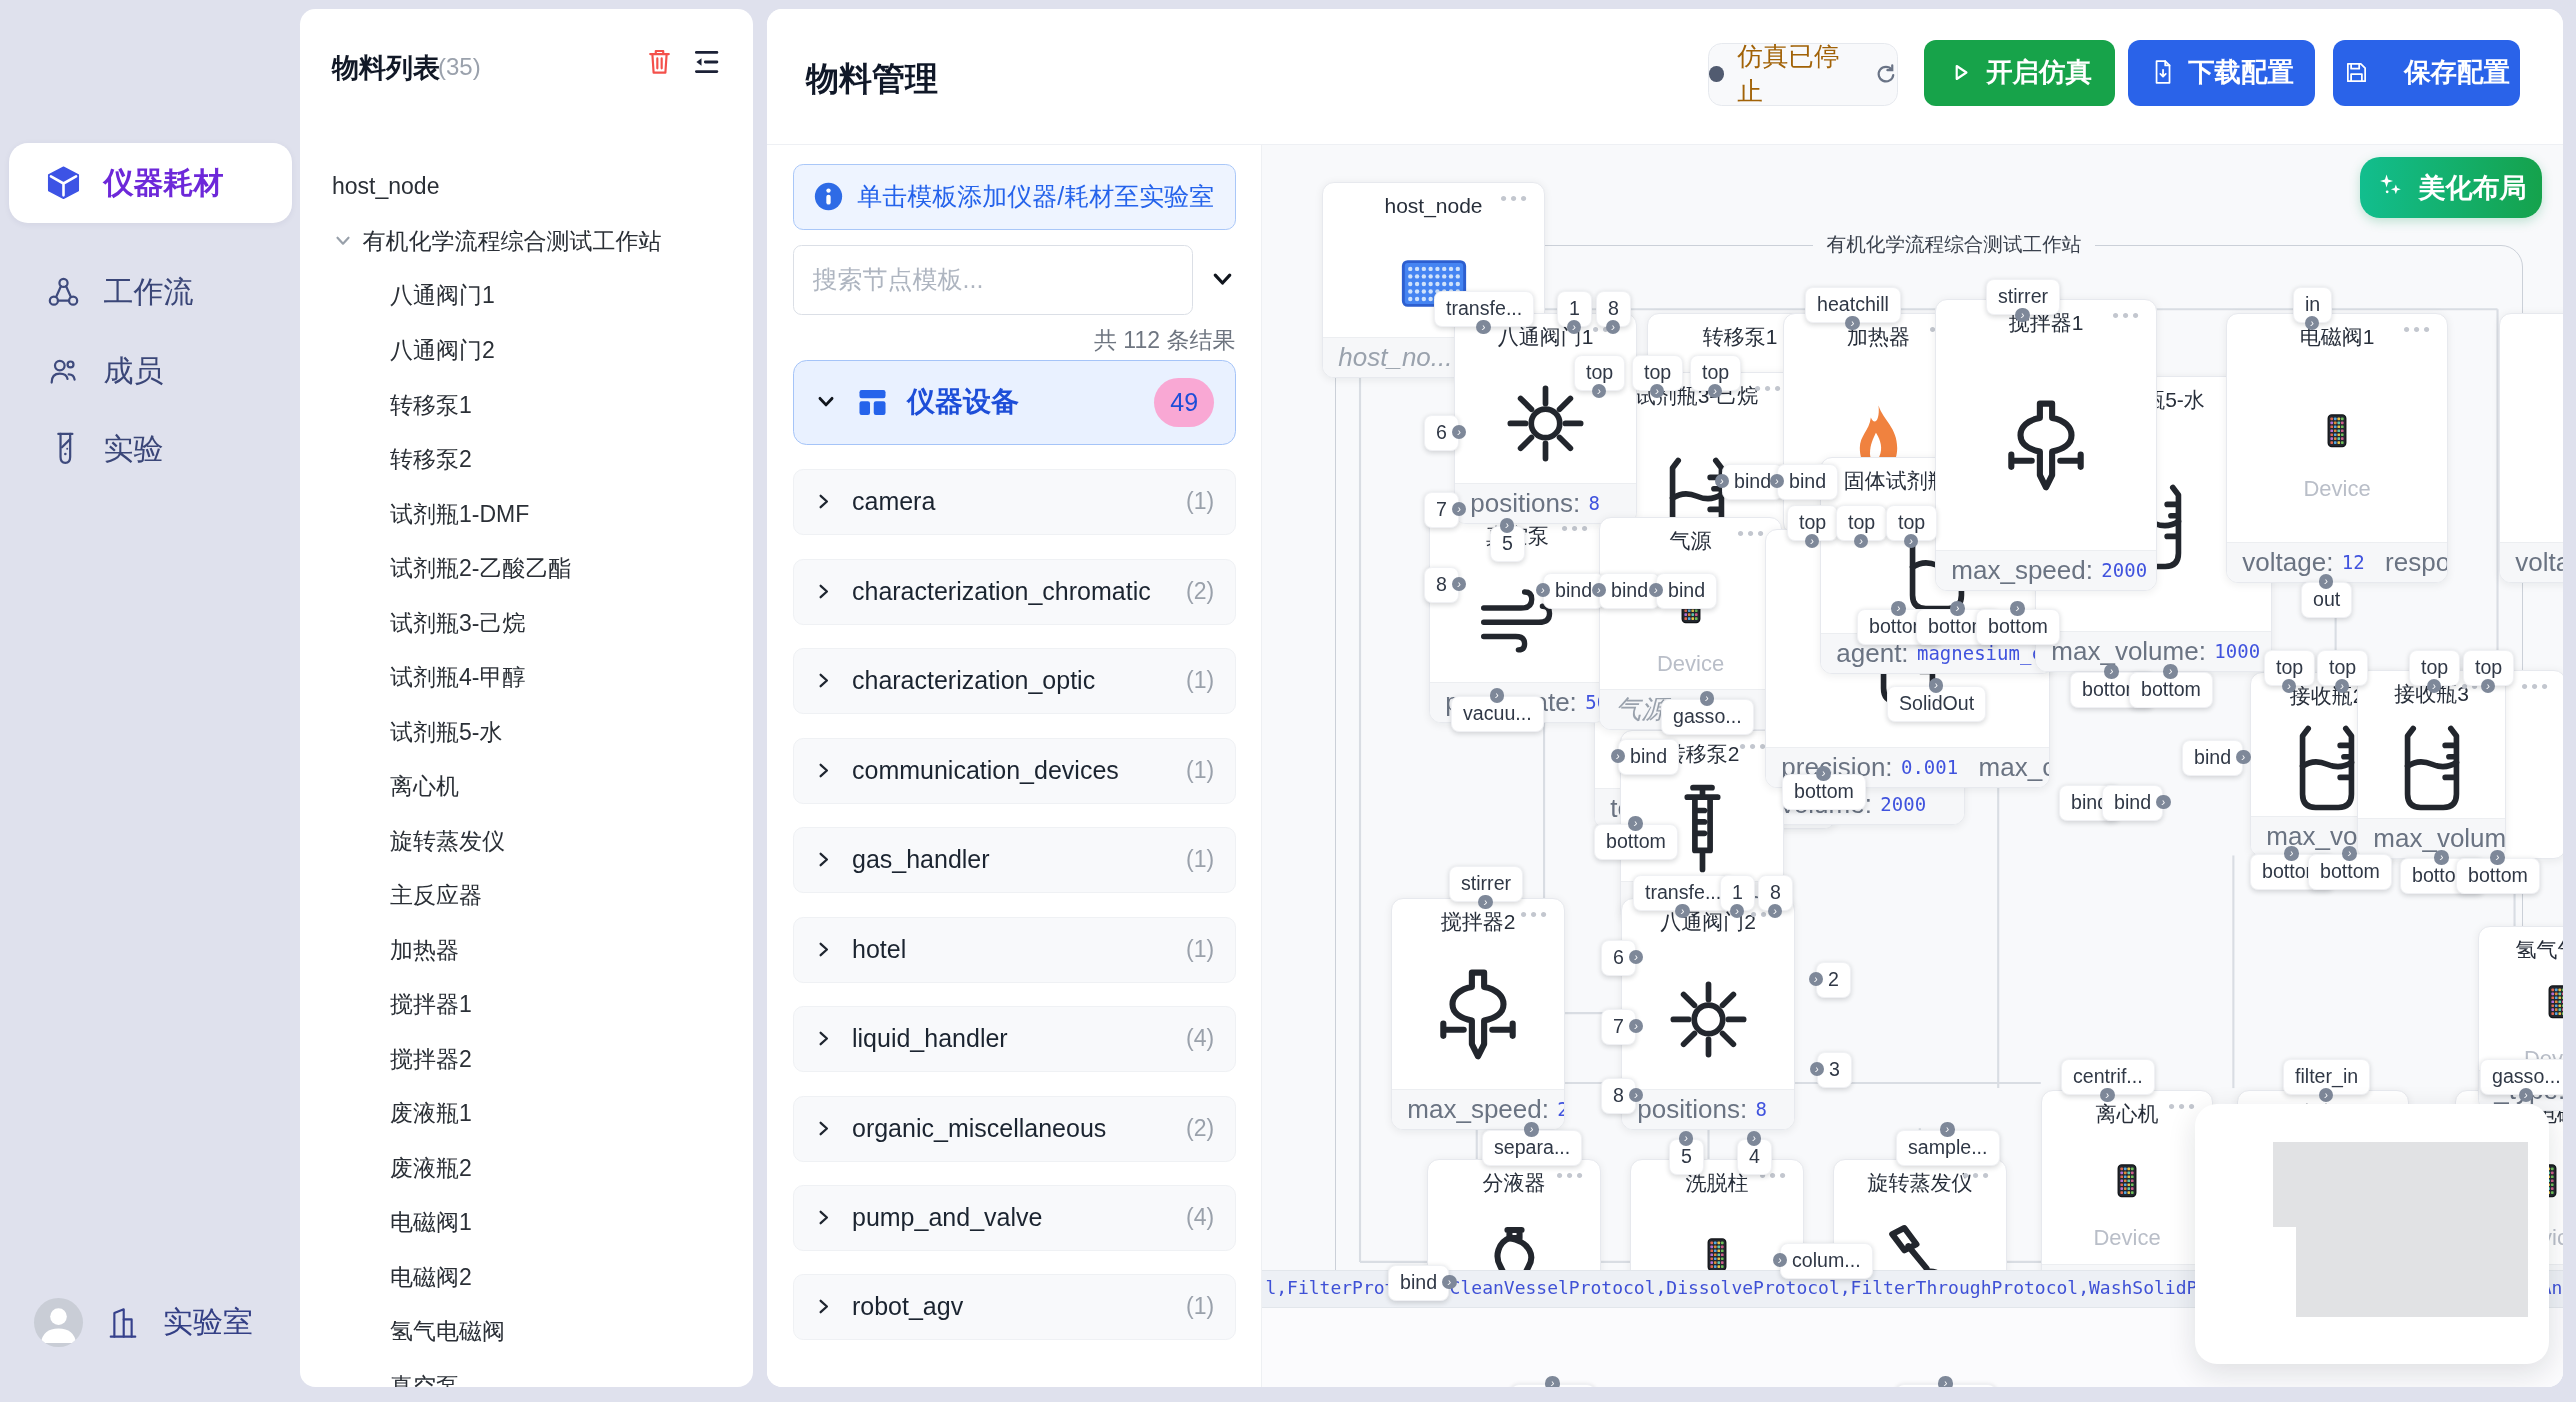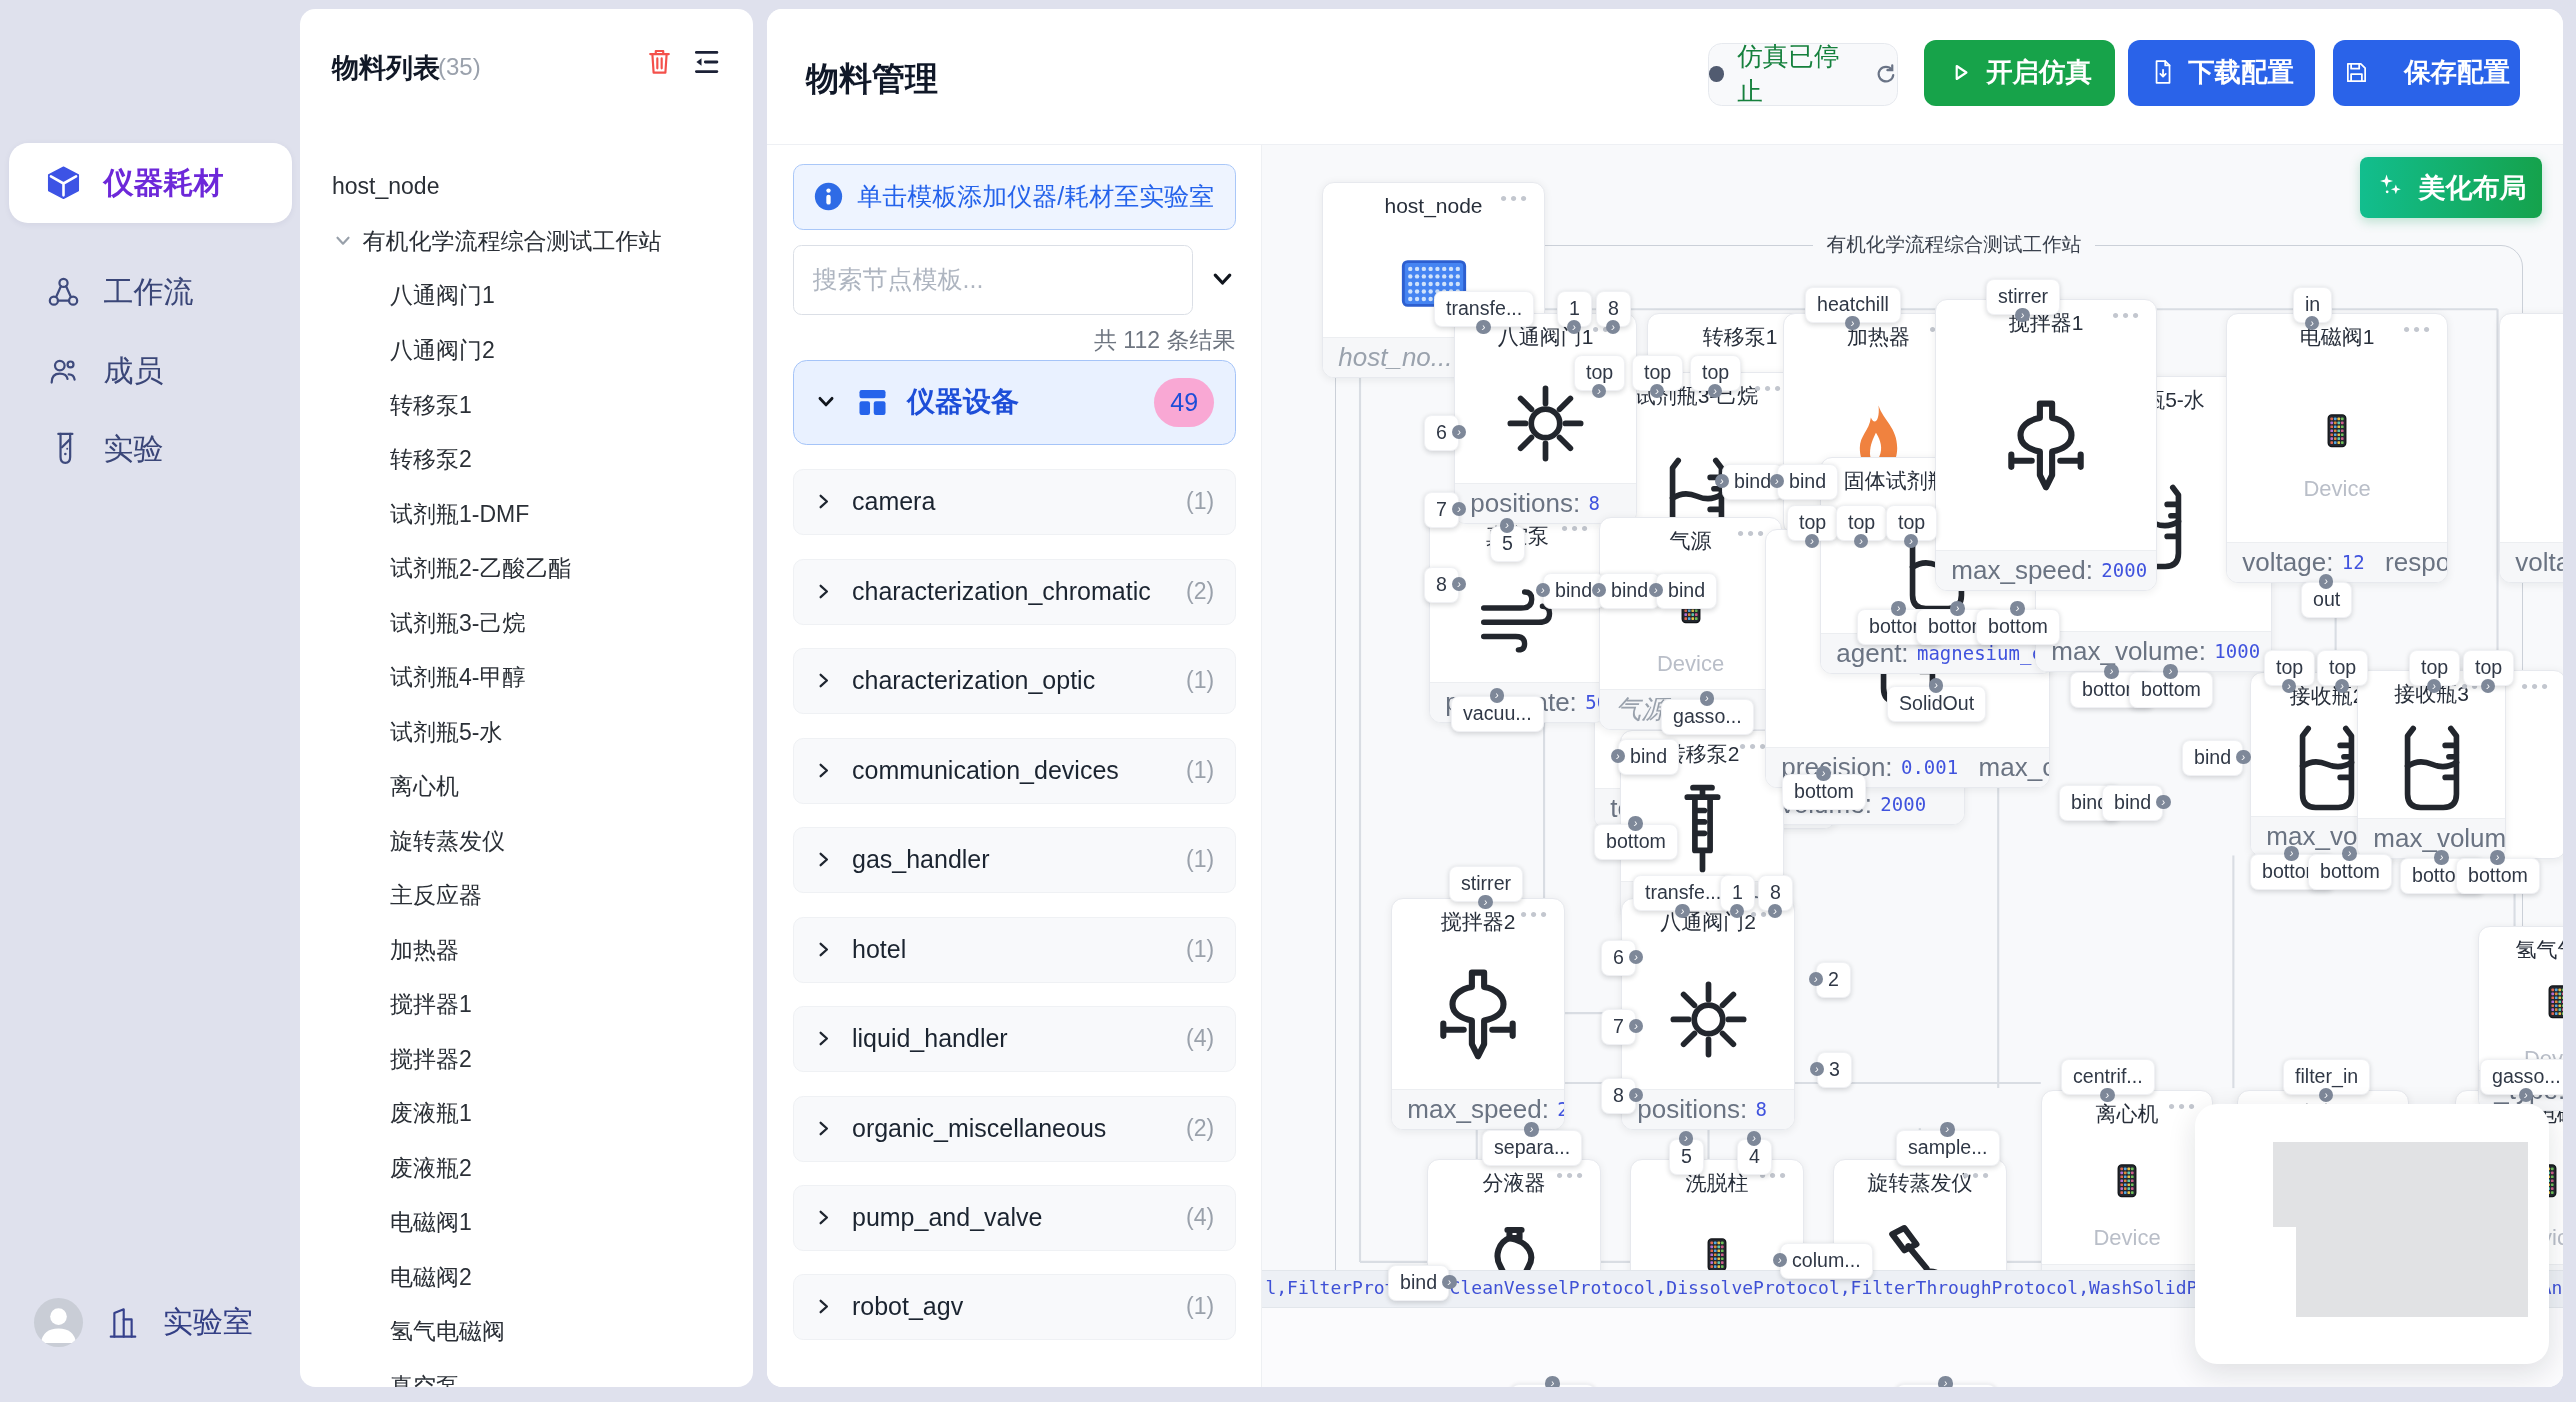--- a/index.html
+++ b/index.html
@@ -33,21 +33,21 @@
   .tree-row .tree-chev{width:22px;height:22px;margin-right:8.5px;}
   .tree-label{font-size:23px;color:#2A2F36;white-space:nowrap;}
   .lvl0{padding-left:32px;} .lvl1{padding-left:32px;} .lvl2{padding-left:90px;}
 
   
   .main-panel{position:absolute;left:767px;top:8.5px;width:1796px;height:1378px;background:#FFF;border-radius:15.3px;overflow:hidden;}
   .main-header{position:absolute;left:0;top:0;right:0;height:135px;border-bottom:1.7px solid #EEF0F4;background:#FFF;z-index:40;}
   .page-title{position:absolute;left:39px;top:48px;font-size:33px;font-weight:bold;color:#101828;}
   .status-pill{position:absolute;left:941px;top:34px;width:190px;height:63px;border-radius:13.6px;background:#F8F9FB;border:1.7px solid #E6E9EE;display:flex;align-items:center;justify-content:center;gap:13.6px;box-sizing:border-box;cursor:pointer;}
   .status-dot{width:15.3px;height:15.3px;border-radius:50%;background:#515B70;}
-  .status-label{font-size:25.6px;color:#15803d;}
+  .status-label{font-size:25.6px;color:#a16207;}
   .refresh-ic{width:25.6px;height:25.6px;}
   .btn{position:absolute;top:31px;height:66px;border-radius:12px;display:flex;align-items:center;justify-content:center;gap:12px;cursor:pointer;box-sizing:border-box;}
   .btn-label{font-size:26.4px;color:#FFF;font-weight:600;}
   .btn-icon{width:27px;height:27px;}
   .btn.green{left:1157px;width:191px;background:#17A34A;}
   .btn.blue1{left:1361px;width:187px;background:#2A63E9;}
   .btn.blue2{left:1566px;width:187px;background:#2A63E9;gap:34px;}
 
   
   .tpl-panel{position:absolute;left:0;top:135px;width:494px;bottom:0;background:#FFF;}
@@ -88,21 +88,21 @@
   .pdot{position:absolute;width:14.5px;height:14.5px;border-radius:50%;background:#7E8899;color:#FFF;font-size:11px;line-height:14.5px;text-align:center;}
   .pdot.t{left:50%;top:-8.5px;margin-left:-7.7px;} .pdot.b{left:50%;bottom:-8.5px;margin-left:-7.7px;}
   .pdot.l{left:-8.5px;top:50%;margin-top:-7.7px;} .pdot.r{right:-8.5px;top:50%;margin-top:-7.7px;}
   .proto-bar{position:absolute;left:0;top:1126px;width:1302px;height:36px;background:#EDF0F5;border-top:0.9px solid #E2E6EB;border-bottom:0.9px solid #E2E6EB;z-index:6;overflow:hidden;}
   .proto-text{position:absolute;left:3.4px;top:6px;font-family:"DejaVu Sans Mono",monospace;font-size:18px;color:#3F51D6;white-space:nowrap;}
   .proto-right{position:absolute;right:0;top:0;height:100%;background:#EDF0F5;padding:6px 1.7px 0 3.4px;font-family:"DejaVu Sans Mono",monospace;font-size:18px;color:#3F51D6;}
   .below-bar{position:absolute;left:0;top:1162px;width:1302px;height:82px;background:#FBFBFD;z-index:5;}
   .overlay-card{position:absolute;left:933px;top:960px;width:354px;height:260px;background:#FFF;border-radius:22px;box-shadow:0 8.5px 29px rgba(20,24,34,.12);z-index:20;}
   .ov-shape1{position:absolute;left:101px;top:38px;width:232px;height:175px;background:#E1E2E4;}
   .ov-shape2{position:absolute;left:78px;top:38px;width:24px;height:85px;background:#E1E2E4;}
-  .beautify-btn{position:absolute;right:22px;top:13.6px;width:182px;height:61px;border-radius:8px;background:linear-gradient(90deg,#12BE8E,#15A24C);display:flex;align-items:center;justify-content:center;gap:12px;z-index:30;cursor:pointer;box-shadow:0 3.4px 10.2px rgba(18,160,90,.25);}
+  .beautify-btn{position:absolute;right:22px;top:13.6px;width:182px;height:61px;border-radius:20px;background:linear-gradient(90deg,#12BE8E,#15A24C);display:flex;align-items:center;justify-content:center;gap:12px;z-index:30;cursor:pointer;box-shadow:0 3.4px 10.2px rgba(18,160,90,.25);}
   .beautify-label{font-size:27px;color:#FFF;font-weight:600;}
   .sparkle-ic{width:31px;height:31px;}
 </style>
 </head>
 <body>
 
 <div class="stage">
 
   <div class="sidebar">
 

